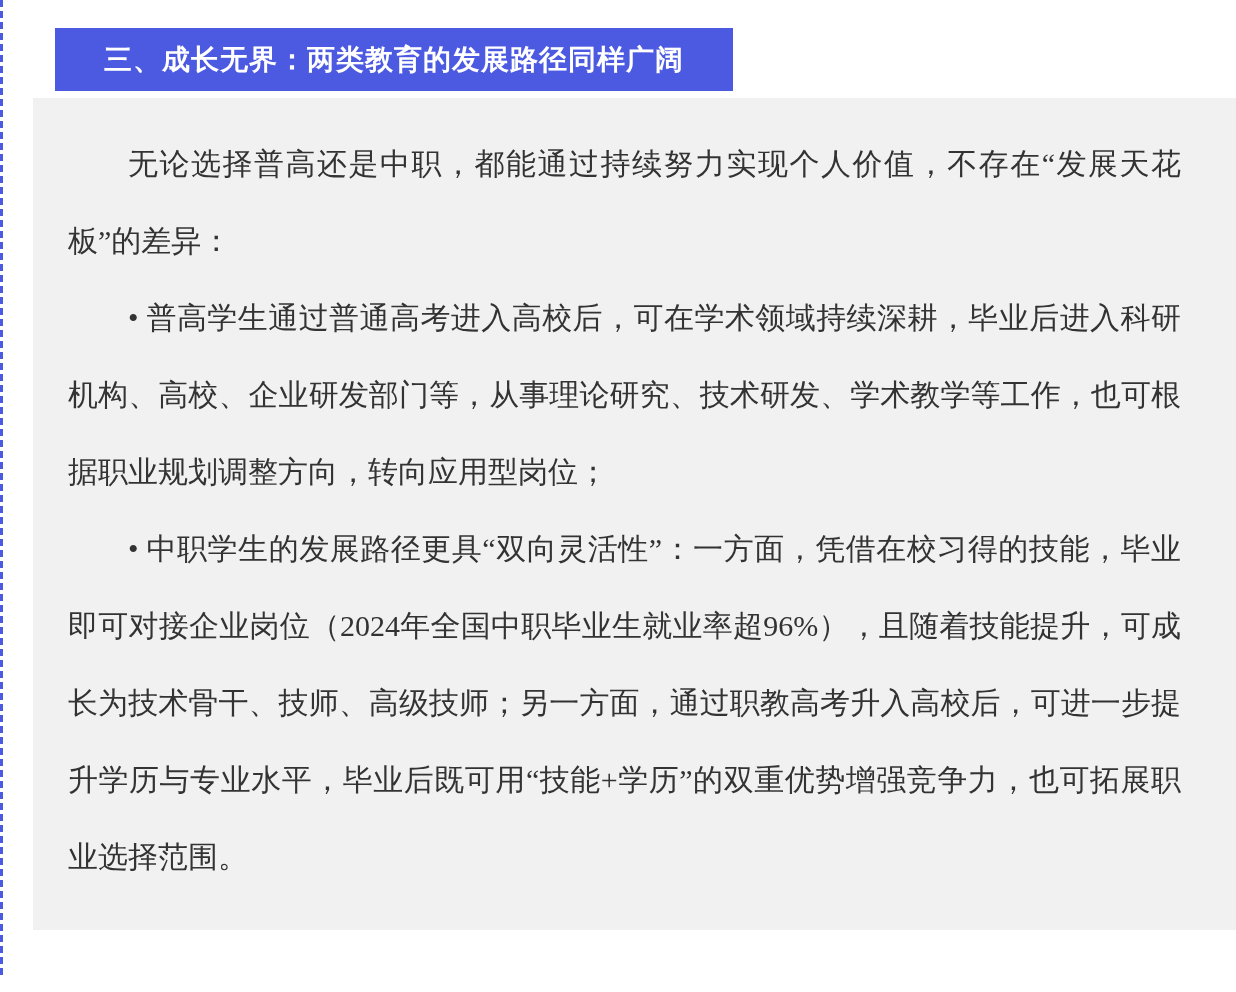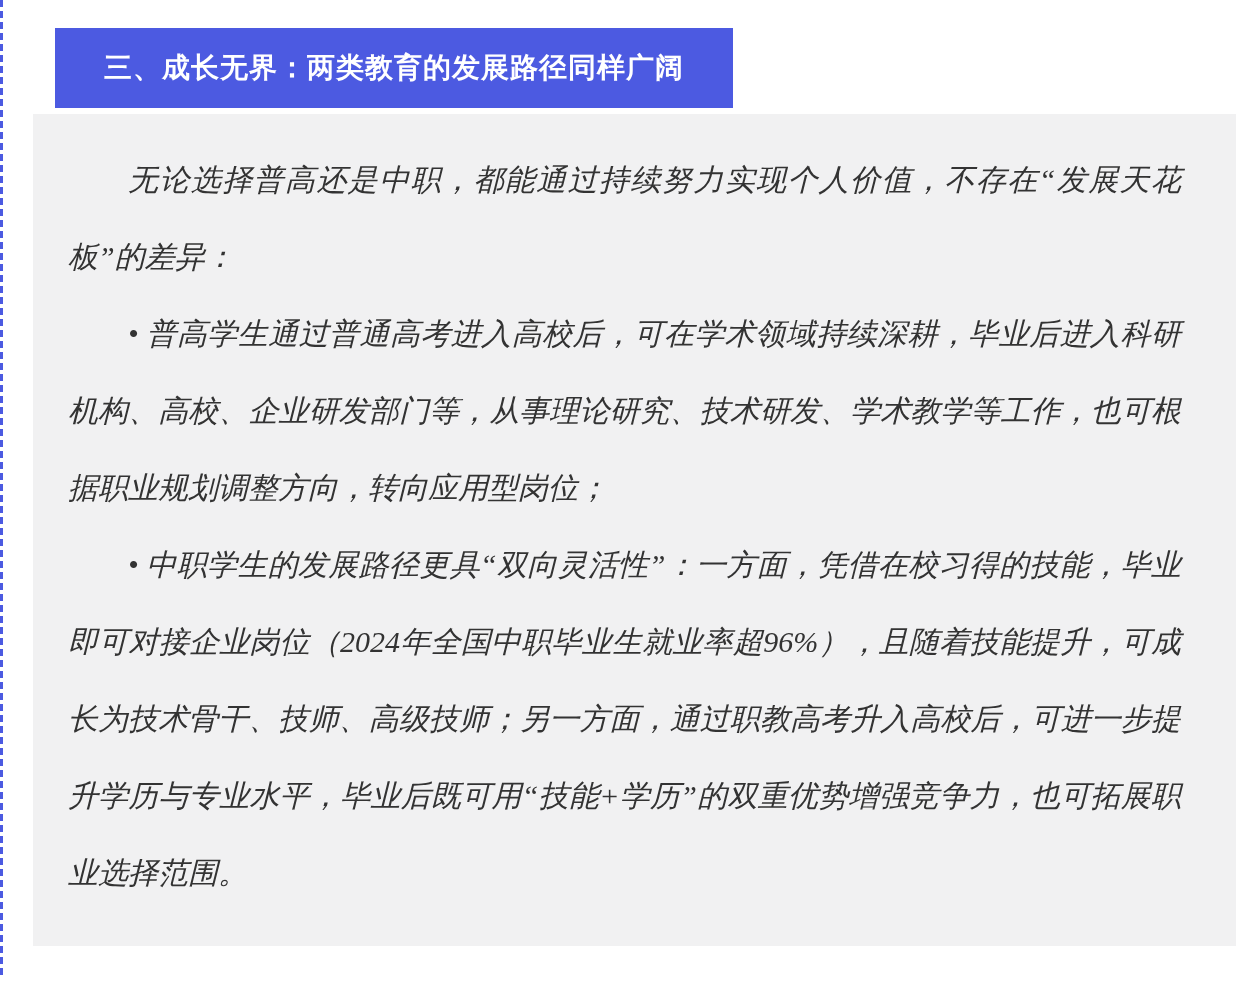--- a/index.html
+++ b/index.html
@@ -29,46 +29,45 @@
       to bottom,
       var(--accent) 0px, var(--accent) 7px,
       transparent 7px, transparent 11px
     );
   }
   .banner {
     position: absolute;
     left: 55px;
     top: 28px;
     width: 678px;
-    height: 80px;
+    height: 63px;
     background: var(--accent);
     display: flex;
     align-items: center;
     justify-content: center;
   }
   .banner-title {
     color: var(--banner_text);
     font-family: "Liberation Sans", sans-serif;
     font-weight: bold;
     font-size: 28px;
     letter-spacing: 1px;
     white-space: nowrap;
   }
   .content-panel {
     position: absolute;
     left: 33px;
-    top: 114px;
+    top: 98px;
     width: 1203px;
     height: 832px;
     background: var(--content_bg);
     padding: 27px 55px 12px 35px;
     color: var(--text);
     font-size: 30px;
     line-height: 77px;
-    font-style: italic;
   }
   .content-panel p {
     margin: 0;
     text-indent: 2em;
     text-align: justify;
     text-justify: inter-ideograph;
   }
   .bullet-marker { display: inline; }
 </style>
 </head>

